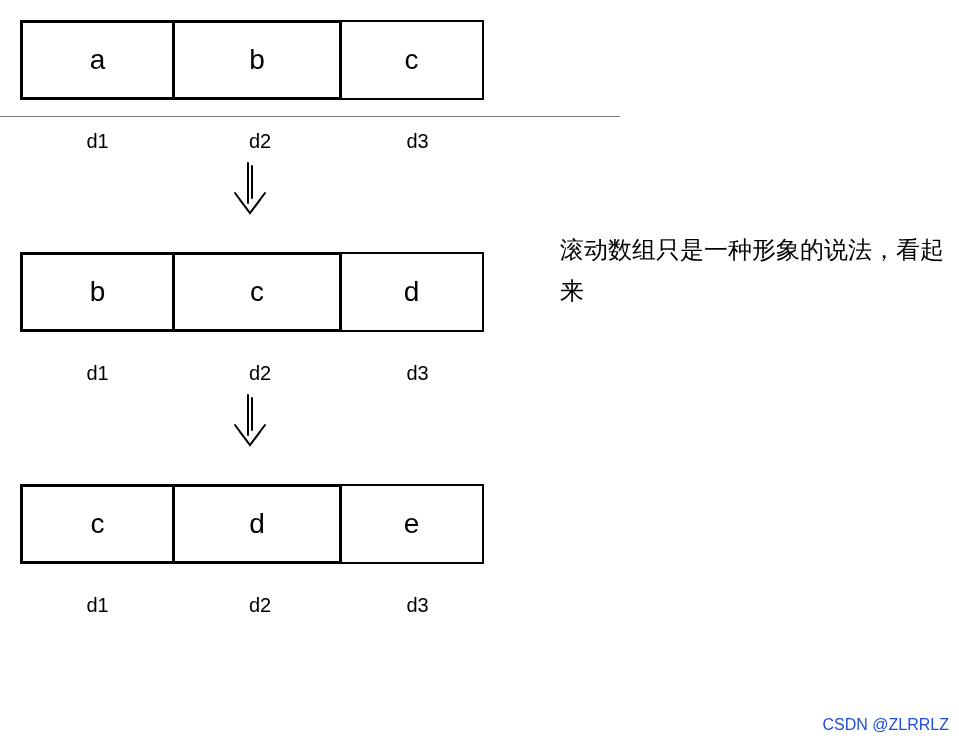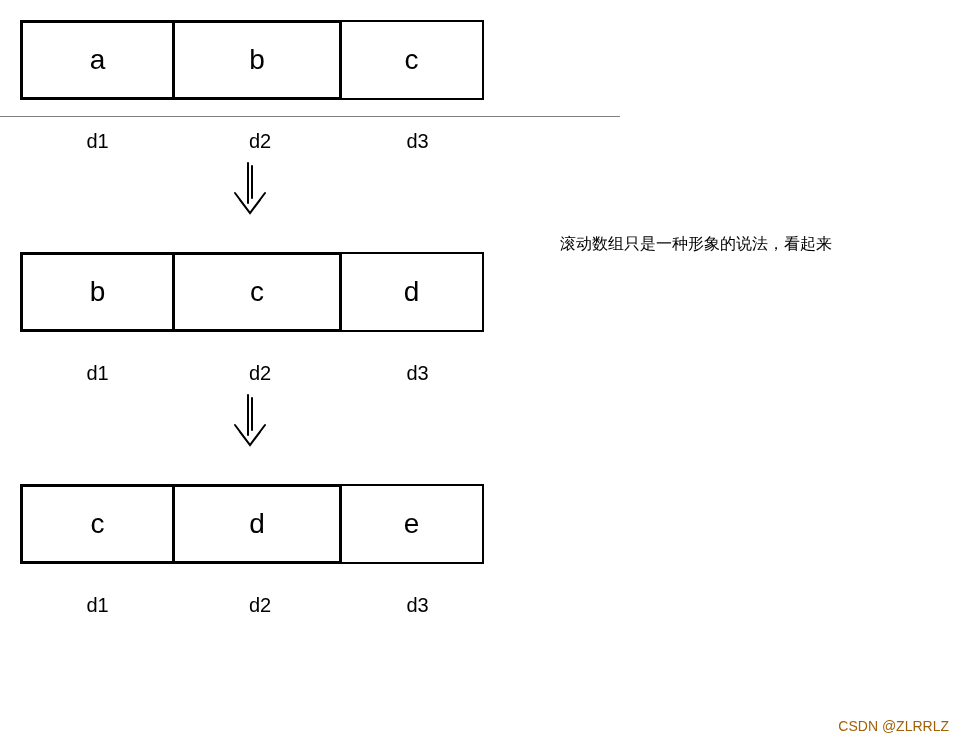--- a/index.html
+++ b/index.html
@@ -50,30 +50,30 @@
   .label.w3 { width: 145px; }
   .arrow-svg {
     margin-left: 200px;
     margin-top: -5px;
     margin-bottom: 20px;
   }
   .annotation {
     position: absolute;
     left: 560px;
     top: 230px;
-    font-size: 16px;
+    font-size: 24px;
     line-height: 1.7;
     color: #000;
   }
   .watermark {
     position: absolute;
     right: 10px;
     bottom: 10px;
-    font-size: 14px;
-    color: #a16207;
+    font-size: 16px;
+    color: #1d4ed8;
   }
   .hline {
     position: absolute;
     left: 0;
     top: 116px;
     width: 620px;
     height: 1px;
     background: #000;
     opacity: 0.5;
   }

